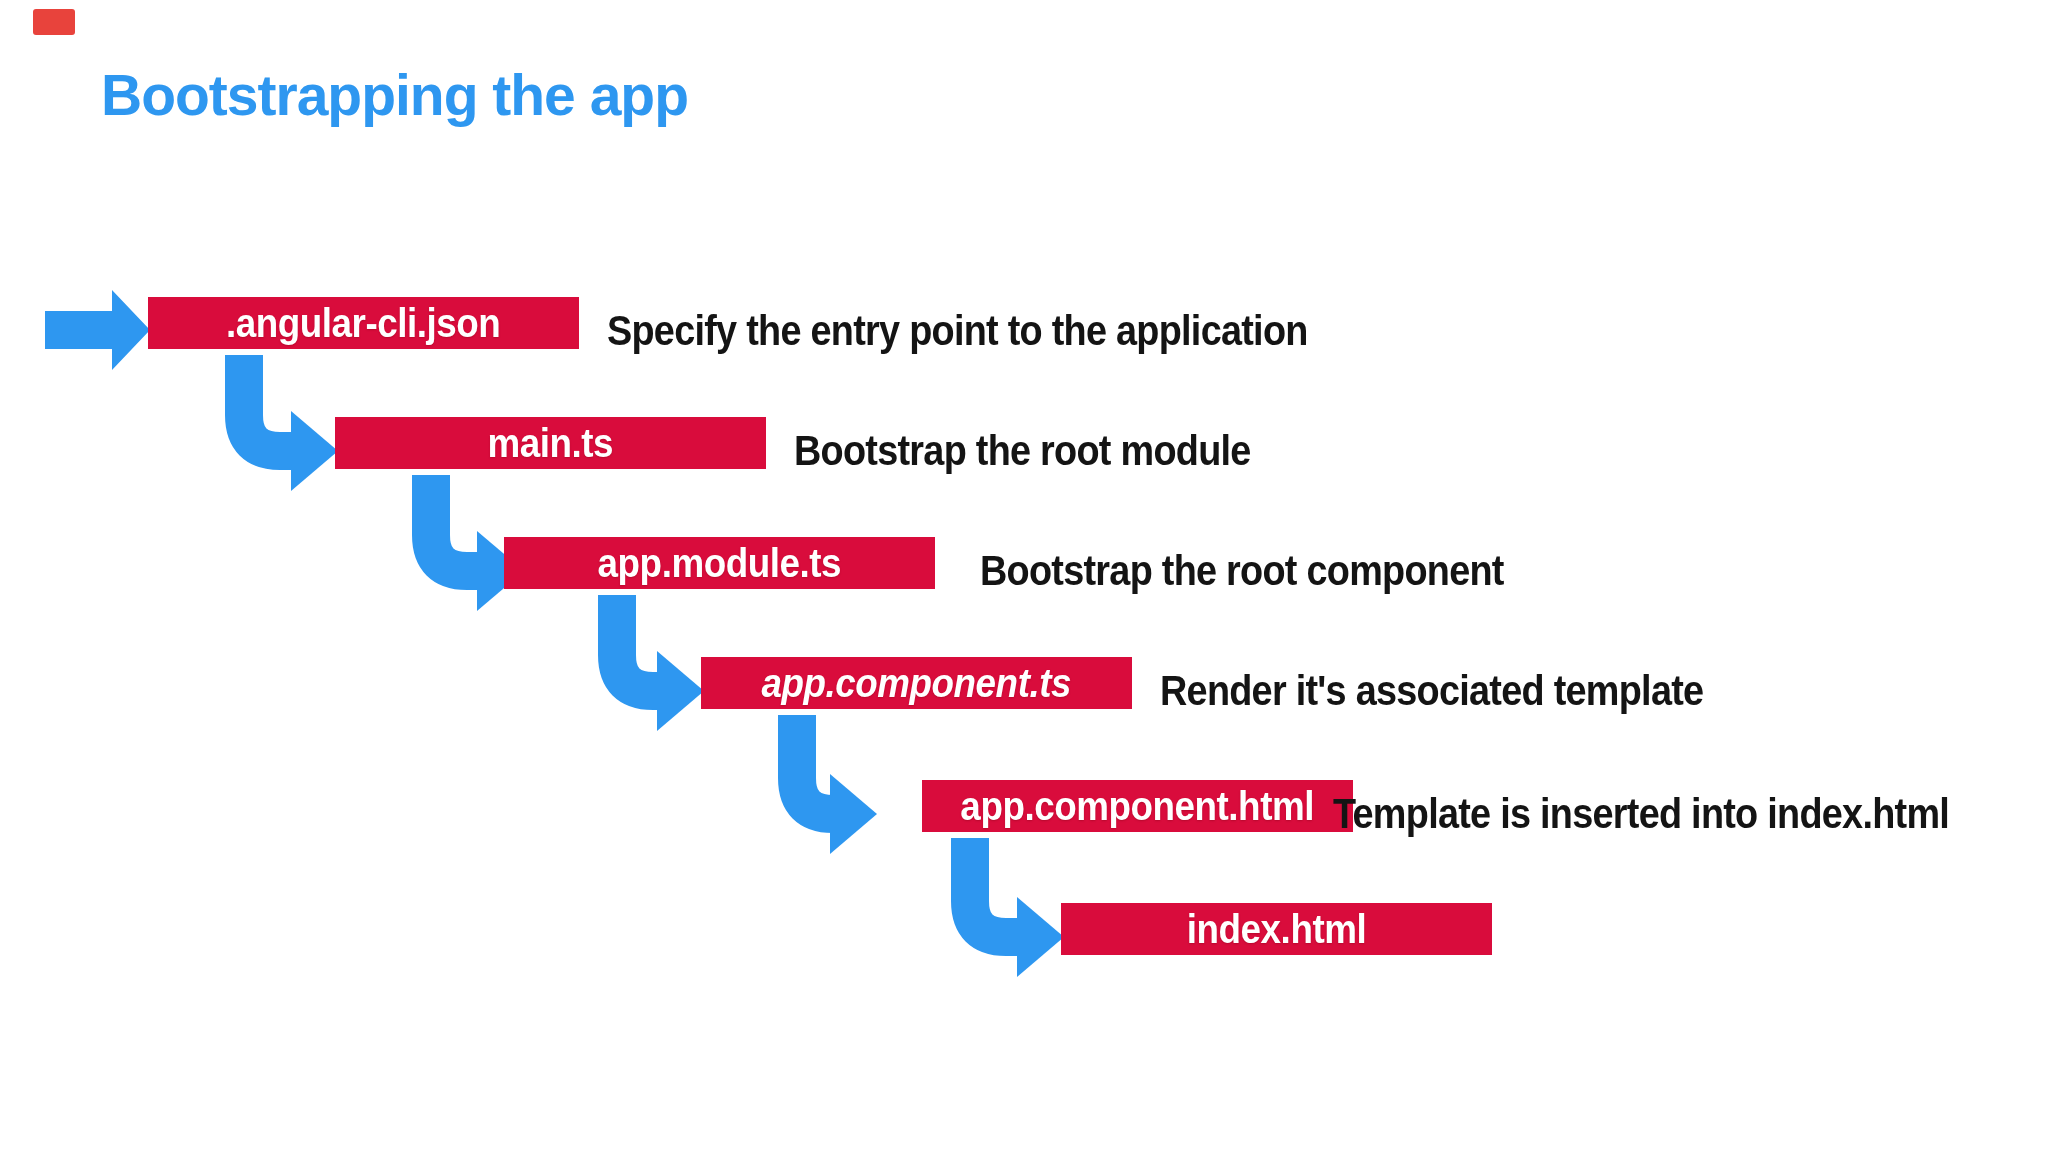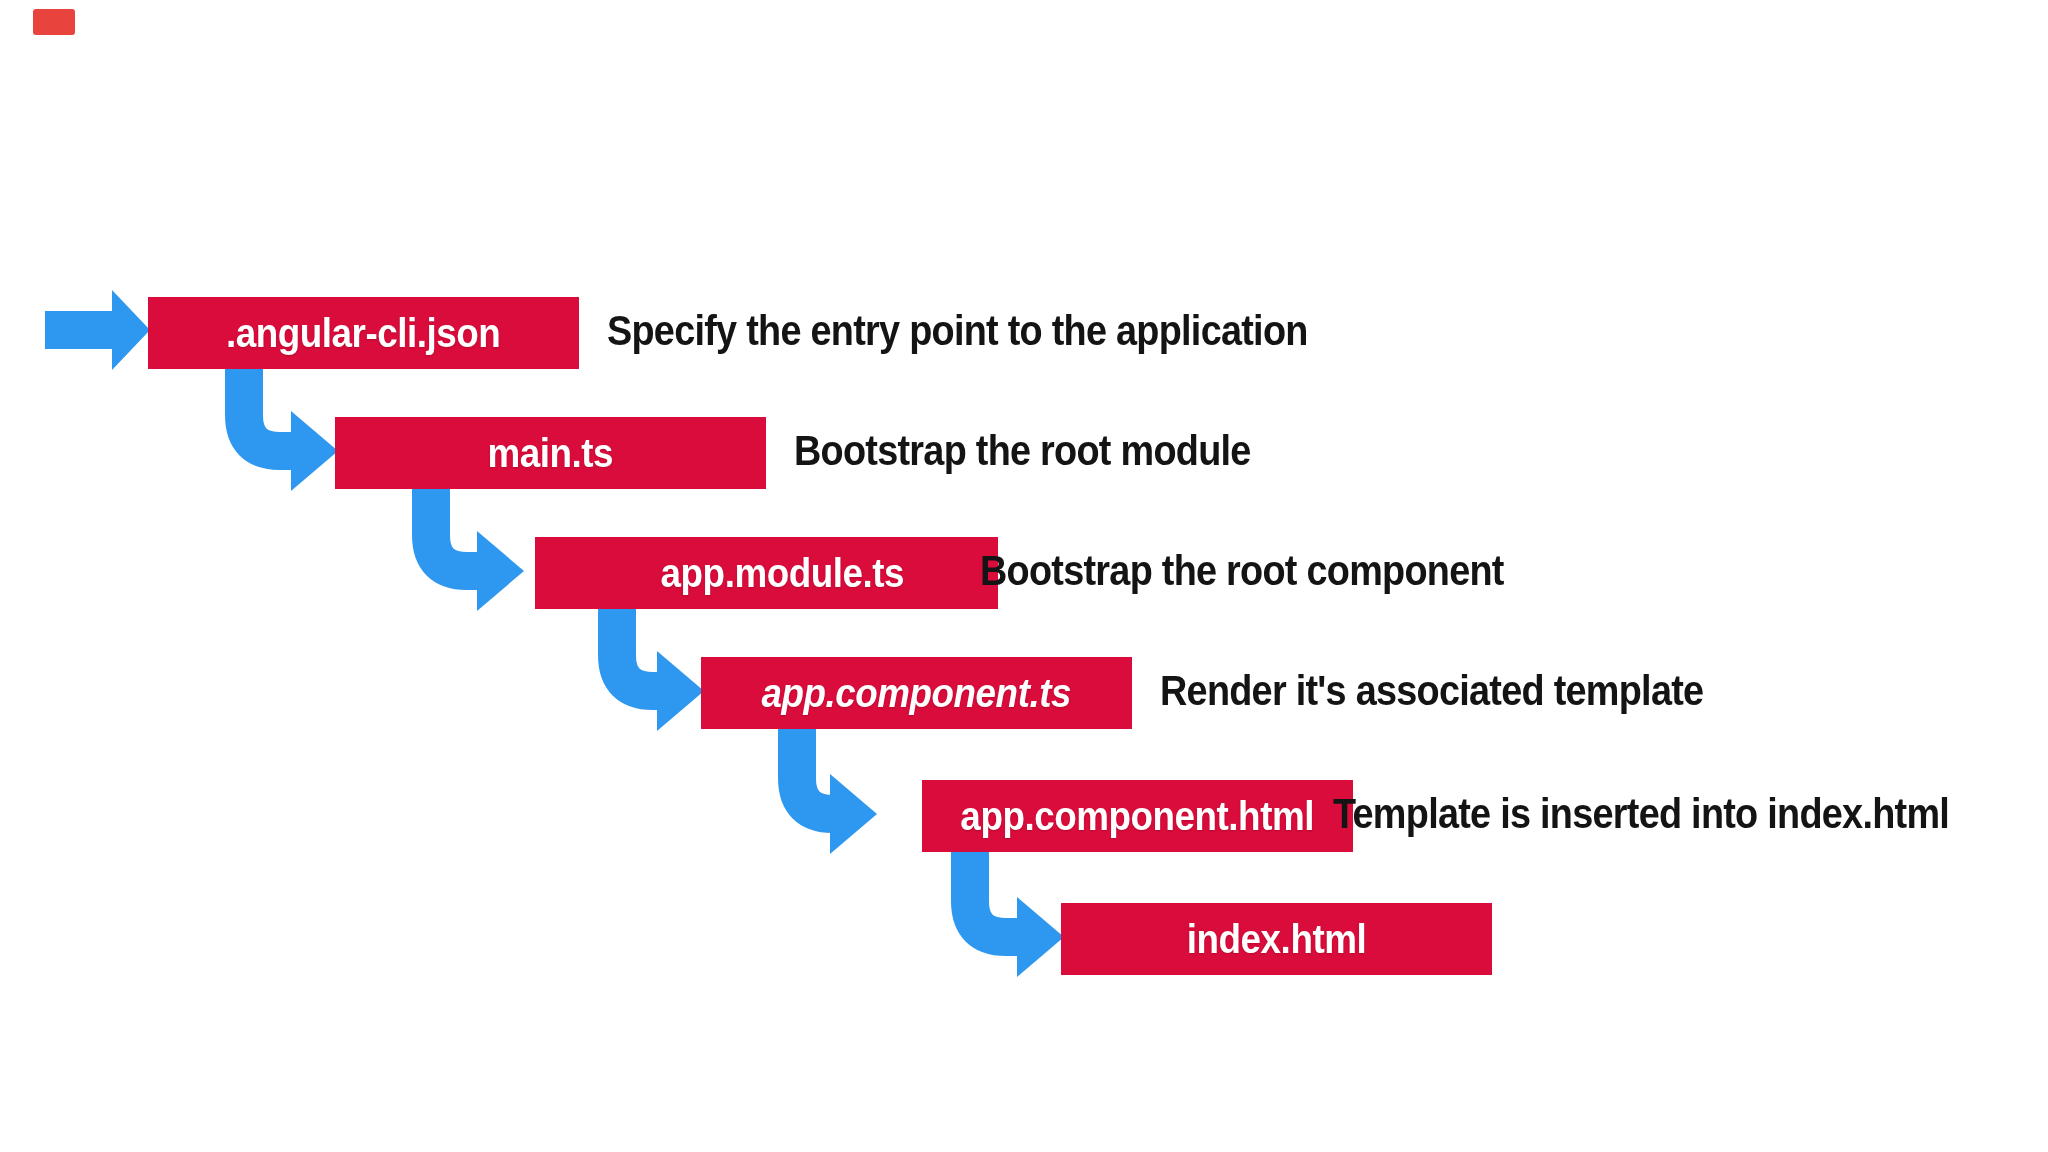--- a/index.html
+++ b/index.html
@@ -40,21 +40,21 @@
     color:var(--blue);
     white-space:nowrap;
   }
   #arrows{
     position:absolute;
     left:0; top:0;
   }
   .file-box{
     position:absolute;
     width:431px;
-    height:72px;
+    height:52px;
     background:var(--red);
     display:flex;
     align-items:center;
     justify-content:center;
   }
   .file-box .label{
     color:var(--boxtext);
     font-size:40px;
     font-weight:700;
     letter-spacing:-0.5px;
@@ -74,20 +74,21 @@
     white-space:nowrap;
     transform:scaleX(0.9);
     transform-origin:0 50%;
   }
 </style>
 </head>
 <body>
 
 <div id="slide">
   <div class="corner-mark"></div>
+  <h1 class="title">Bootstrapping the app</h1>
   <svg id="arrows" width="2048" height="1152" viewBox="0 0 2048 1152">
       <polygon points="45,311 112,311 112,290 150,330 112,370 112,349 45,349" fill="var(--blue)"></polygon>
       <path d="M 244 355 L 244 415 Q 244 451 280 451 L 293 451" fill="none" stroke="var(--blue)" stroke-width="38"></path>
       <polygon points="291,411 338,451 291,491" fill="var(--blue)"></polygon>
       <path d="M 431 475 L 431 535 Q 431 571 467 571 L 479 571" fill="none" stroke="var(--blue)" stroke-width="38"></path>
       <polygon points="477,531 524,571 477,611" fill="var(--blue)"></polygon>
       <path d="M 617 595 L 617 655 Q 617 691 653 691 L 659 691" fill="none" stroke="var(--blue)" stroke-width="38"></path>
       <polygon points="657,651 704,691 657,731" fill="var(--blue)"></polygon>
       <path d="M 797 715 L 797 778 Q 797 814 833 814 L 832 814" fill="none" stroke="var(--blue)" stroke-width="38"></path>
       <polygon points="830,774 877,814 830,854" fill="var(--blue)"></polygon>
@@ -96,21 +97,21 @@
     </svg>
   <div id="steps">
       <div class="file-box" style="left: 148px; top: 297px;">
         <span class="label">.angular-cli.json</span>
       </div>
       <div class="step-desc" style="left: 607px; top: 297px;">Specify the entry point to the application</div>
       <div class="file-box" style="left: 335px; top: 417px;">
         <span class="label">main.ts</span>
       </div>
       <div class="step-desc" style="left: 794px; top: 417px;">Bootstrap the root module</div>
-      <div class="file-box" style="left: 535px; top: 537px; padding-left: 32px;">
+      <div class="file-box" style="left: 504px; top: 537px;">
         <span class="label">app.module.ts</span>
       </div>
       <div class="step-desc" style="left: 980px; top: 537px;">Bootstrap the root component</div>
       <div class="file-box" style="left: 701px; top: 657px; font-style: italic;">
         <span class="label">app.component.ts</span>
       </div>
       <div class="step-desc" style="left: 1160px; top: 657px;">Render it's associated template</div>
       <div class="file-box" style="left: 874px; top: 780px; margin-left: 48px;">
         <span class="label">app.component.html</span>
       </div>

